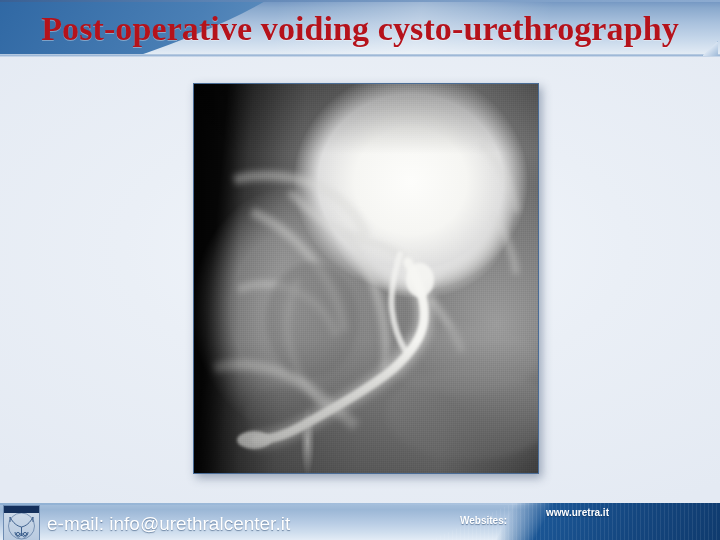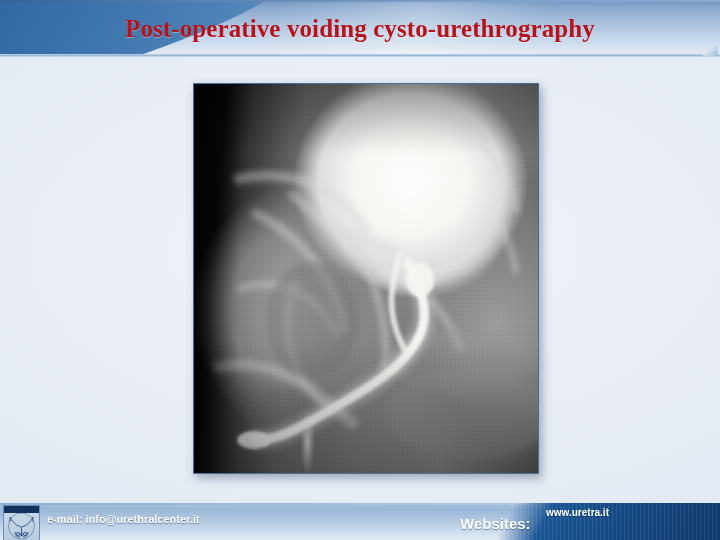--- a/index.html
+++ b/index.html
@@ -56,21 +56,21 @@
     position:absolute;right:2px;bottom:1px;width:15px;height:14px;
     background:linear-gradient(135deg,#ffffff 0%,#dbe6f3 45%,#9db9d8 100%);
     clip-path:polygon(100% 0,100% 100%,0 100%);
     border-left:1px solid #8fb0d2;
     border-top:1px solid #8fb0d2;
   }
   .title{
     position:absolute;left:0;top:0;width:720px;height:57px;
     display:flex;align-items:center;justify-content:center;
     font-family:"Liberation Serif",serif;
-    font-weight:bold;font-size:25px;letter-spacing:.1px;
+    font-weight:bold;font-size:34px;letter-spacing:.1px;
     color:#b5121b;
     text-shadow:0 1px 0 rgba(255,255,255,.35);
     white-space:nowrap;
   }
 
   
   .xray-wrap{
     position:absolute;left:193px;top:83px;width:344px;height:389px;
     border:1px solid #4a6c96;
     box-shadow:3px 4px 9px rgba(60,80,110,.45);
@@ -142,27 +142,27 @@
     background:linear-gradient(to bottom,#cfdcea,#b9cbe0);
     border:1px solid #6e8cb2;
     overflow:hidden;
   }
   .logo-top{
     position:absolute;left:0;top:0;width:35px;height:7px;
     background:#14305c;
   }
   .email{
     position:absolute;left:47px;top:10px;
-    font-size:11px;font-weight:bold;color:#ffffff;
+    font-size:19px;font-weight:normal;color:#ffffff;
     text-shadow:0 1px 1px rgba(30,60,100,.55);
     white-space:nowrap;
   }
   .websites-label{
     position:absolute;left:460px;top:12px;
-    font-size:15px;font-weight:bold;color:#ffffff;
+    font-size:10px;font-weight:bold;color:#ffffff;
     text-shadow:0 1px 1px rgba(30,60,100,.55);
     white-space:nowrap;
   }
   .websites-list{
     position:absolute;left:546px;top:2px;
     display:flex;flex-direction:column;line-height:16px;
   }
   .websites-list span{
     font-size:10px;font-weight:bold;color:#ffffff;
     text-shadow:0 1px 1px rgba(20,50,90,.7);

